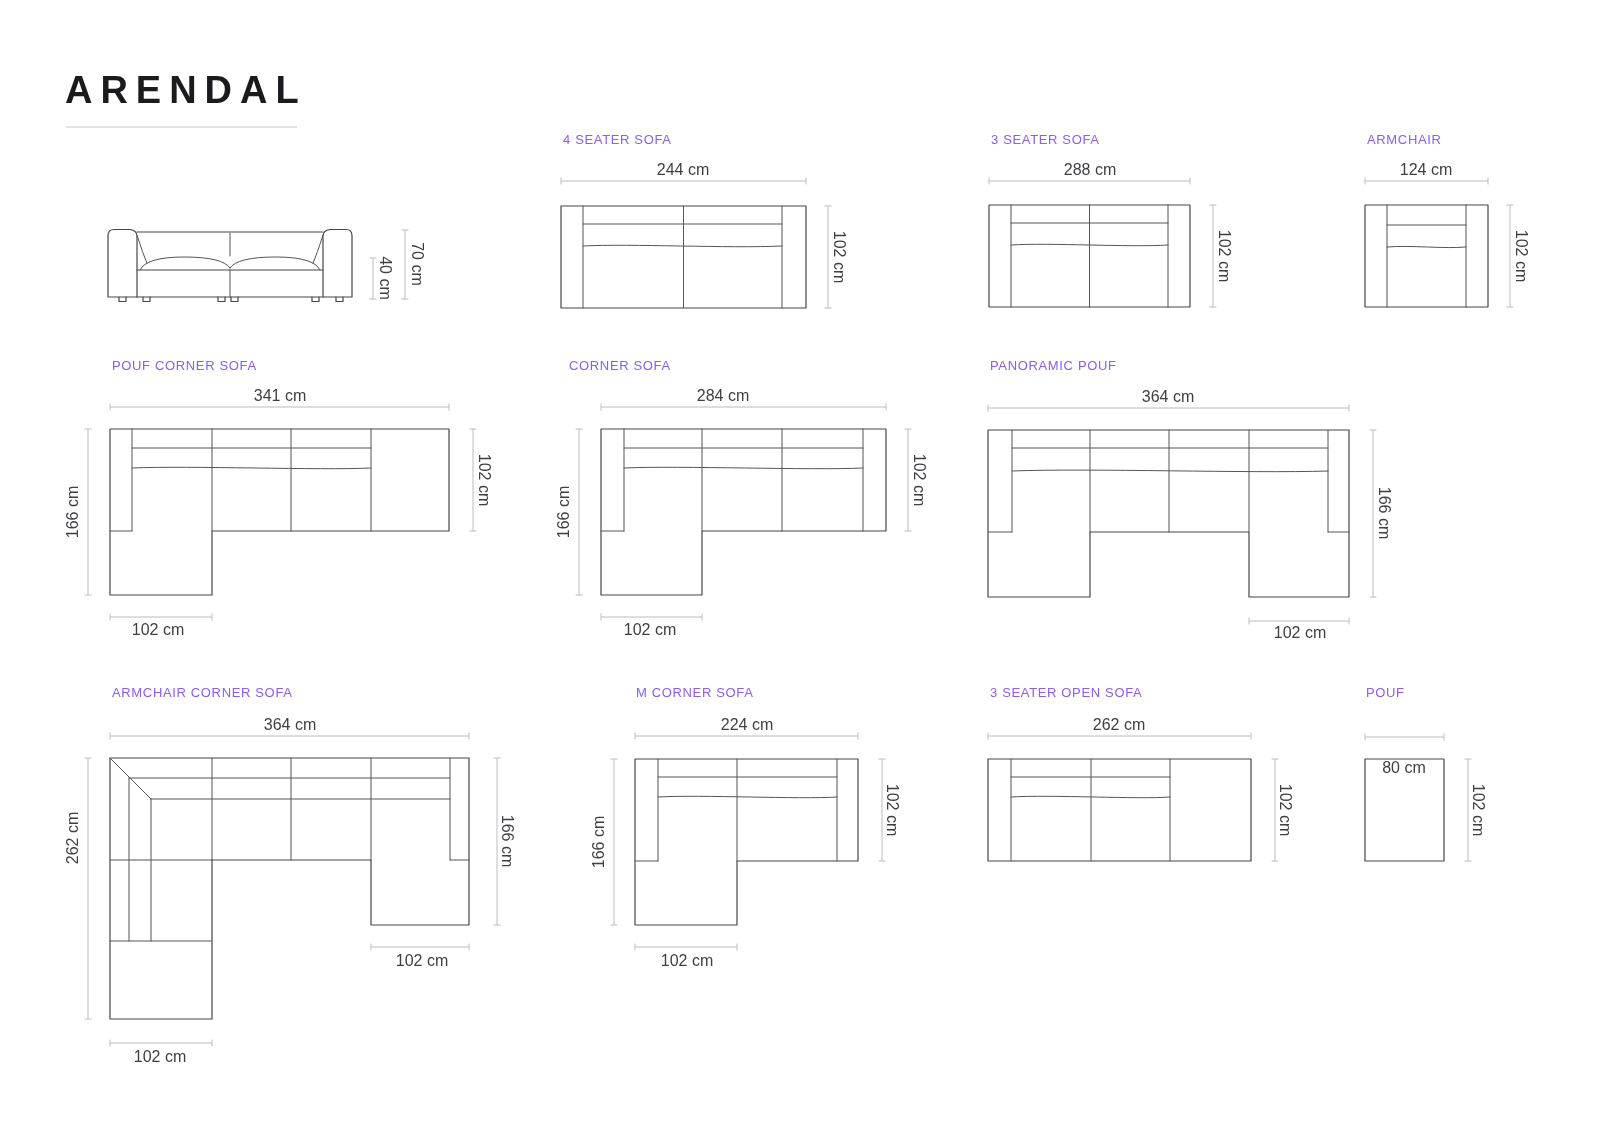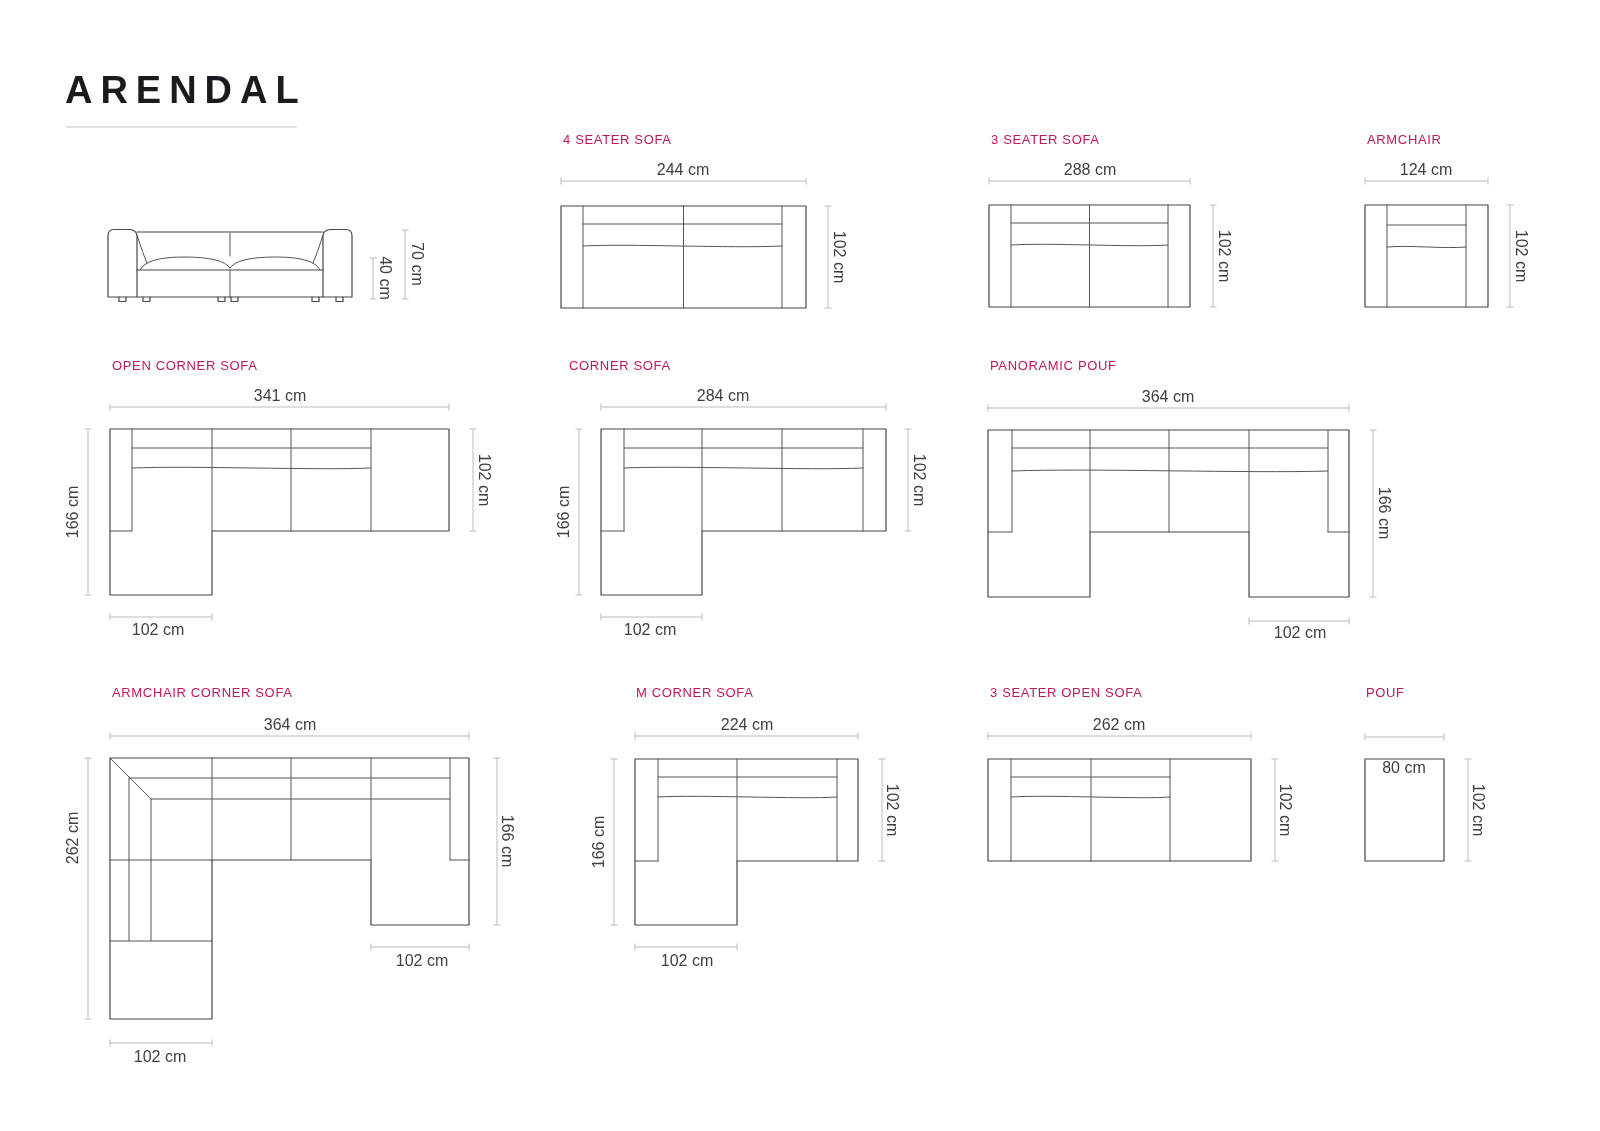--- a/index.html
+++ b/index.html
@@ -10,21 +10,21 @@
   .art{position:absolute;left:0;top:0;width:1600px;height:1131px;}
   .o{fill:none;stroke:#46474d;stroke-width:1.2;stroke-linejoin:round;stroke-linecap:round;}
   .i{fill:none;stroke:#54555b;stroke-width:1;stroke-linejoin:round;stroke-linecap:round;}
   .d{fill:none;stroke:#bcbcc1;stroke-width:1;}
   .u{fill:none;stroke:#dadadd;stroke-width:1.4;}
   .page-title{
     position:absolute;left:65px;top:70px;margin:0;
     font-size:38px;font-weight:600;letter-spacing:0.21em;color:#1b1b1f;line-height:1.1;
   }
   .ptitle{
-    position:absolute;font-size:13px;letter-spacing:0.05em;color:#be185d;
+    position:absolute;font-size:13px;letter-spacing:0.05em;color:#8b5cf6;
     white-space:nowrap;line-height:1;
   }
   .dim{
     position:absolute;font-size:16px;color:#3f4046;white-space:nowrap;line-height:1;
     transform:translate(-50%,-50%);
   }
   .dim.rot-r{transform:translate(-50%,-50%) rotate(90deg);}
   .dim.rot-l{transform:translate(-50%,-50%) rotate(-90deg);}
 </style>
 </head>
@@ -147,21 +147,21 @@
   <span class="dim rot-r" style="left:839px;top:257px">102 cm</span>
 
   <span class="ptitle" style="left:991px;top:133px">3 SEATER SOFA</span>
   <span class="dim" style="left:1090px;top:170px">288 cm</span>
   <span class="dim rot-r" style="left:1224px;top:256px">102 cm</span>
 
   <span class="ptitle" style="left:1367px;top:133px">ARMCHAIR</span>
   <span class="dim" style="left:1426px;top:170px">124 cm</span>
   <span class="dim rot-r" style="left:1521px;top:256px">102 cm</span>
 
-  <span class="ptitle" style="left:112px;top:359px">OPEN CORNER SOFA</span>
+  <span class="ptitle" style="left:112px;top:359px">POUF CORNER SOFA</span>
   <span class="dim" style="left:280px;top:396px">341 cm</span>
   <span class="dim rot-l" style="left:73px;top:512px">166 cm</span>
   <span class="dim rot-r" style="left:484px;top:480px">102 cm</span>
   <span class="dim" style="left:158px;top:630px">102 cm</span>
 
   <span class="ptitle" style="left:569px;top:359px">CORNER SOFA</span>
   <span class="dim" style="left:723px;top:396px">284 cm</span>
   <span class="dim rot-l" style="left:564px;top:512px">166 cm</span>
   <span class="dim rot-r" style="left:919px;top:480px">102 cm</span>
   <span class="dim" style="left:650px;top:630px">102 cm</span>

